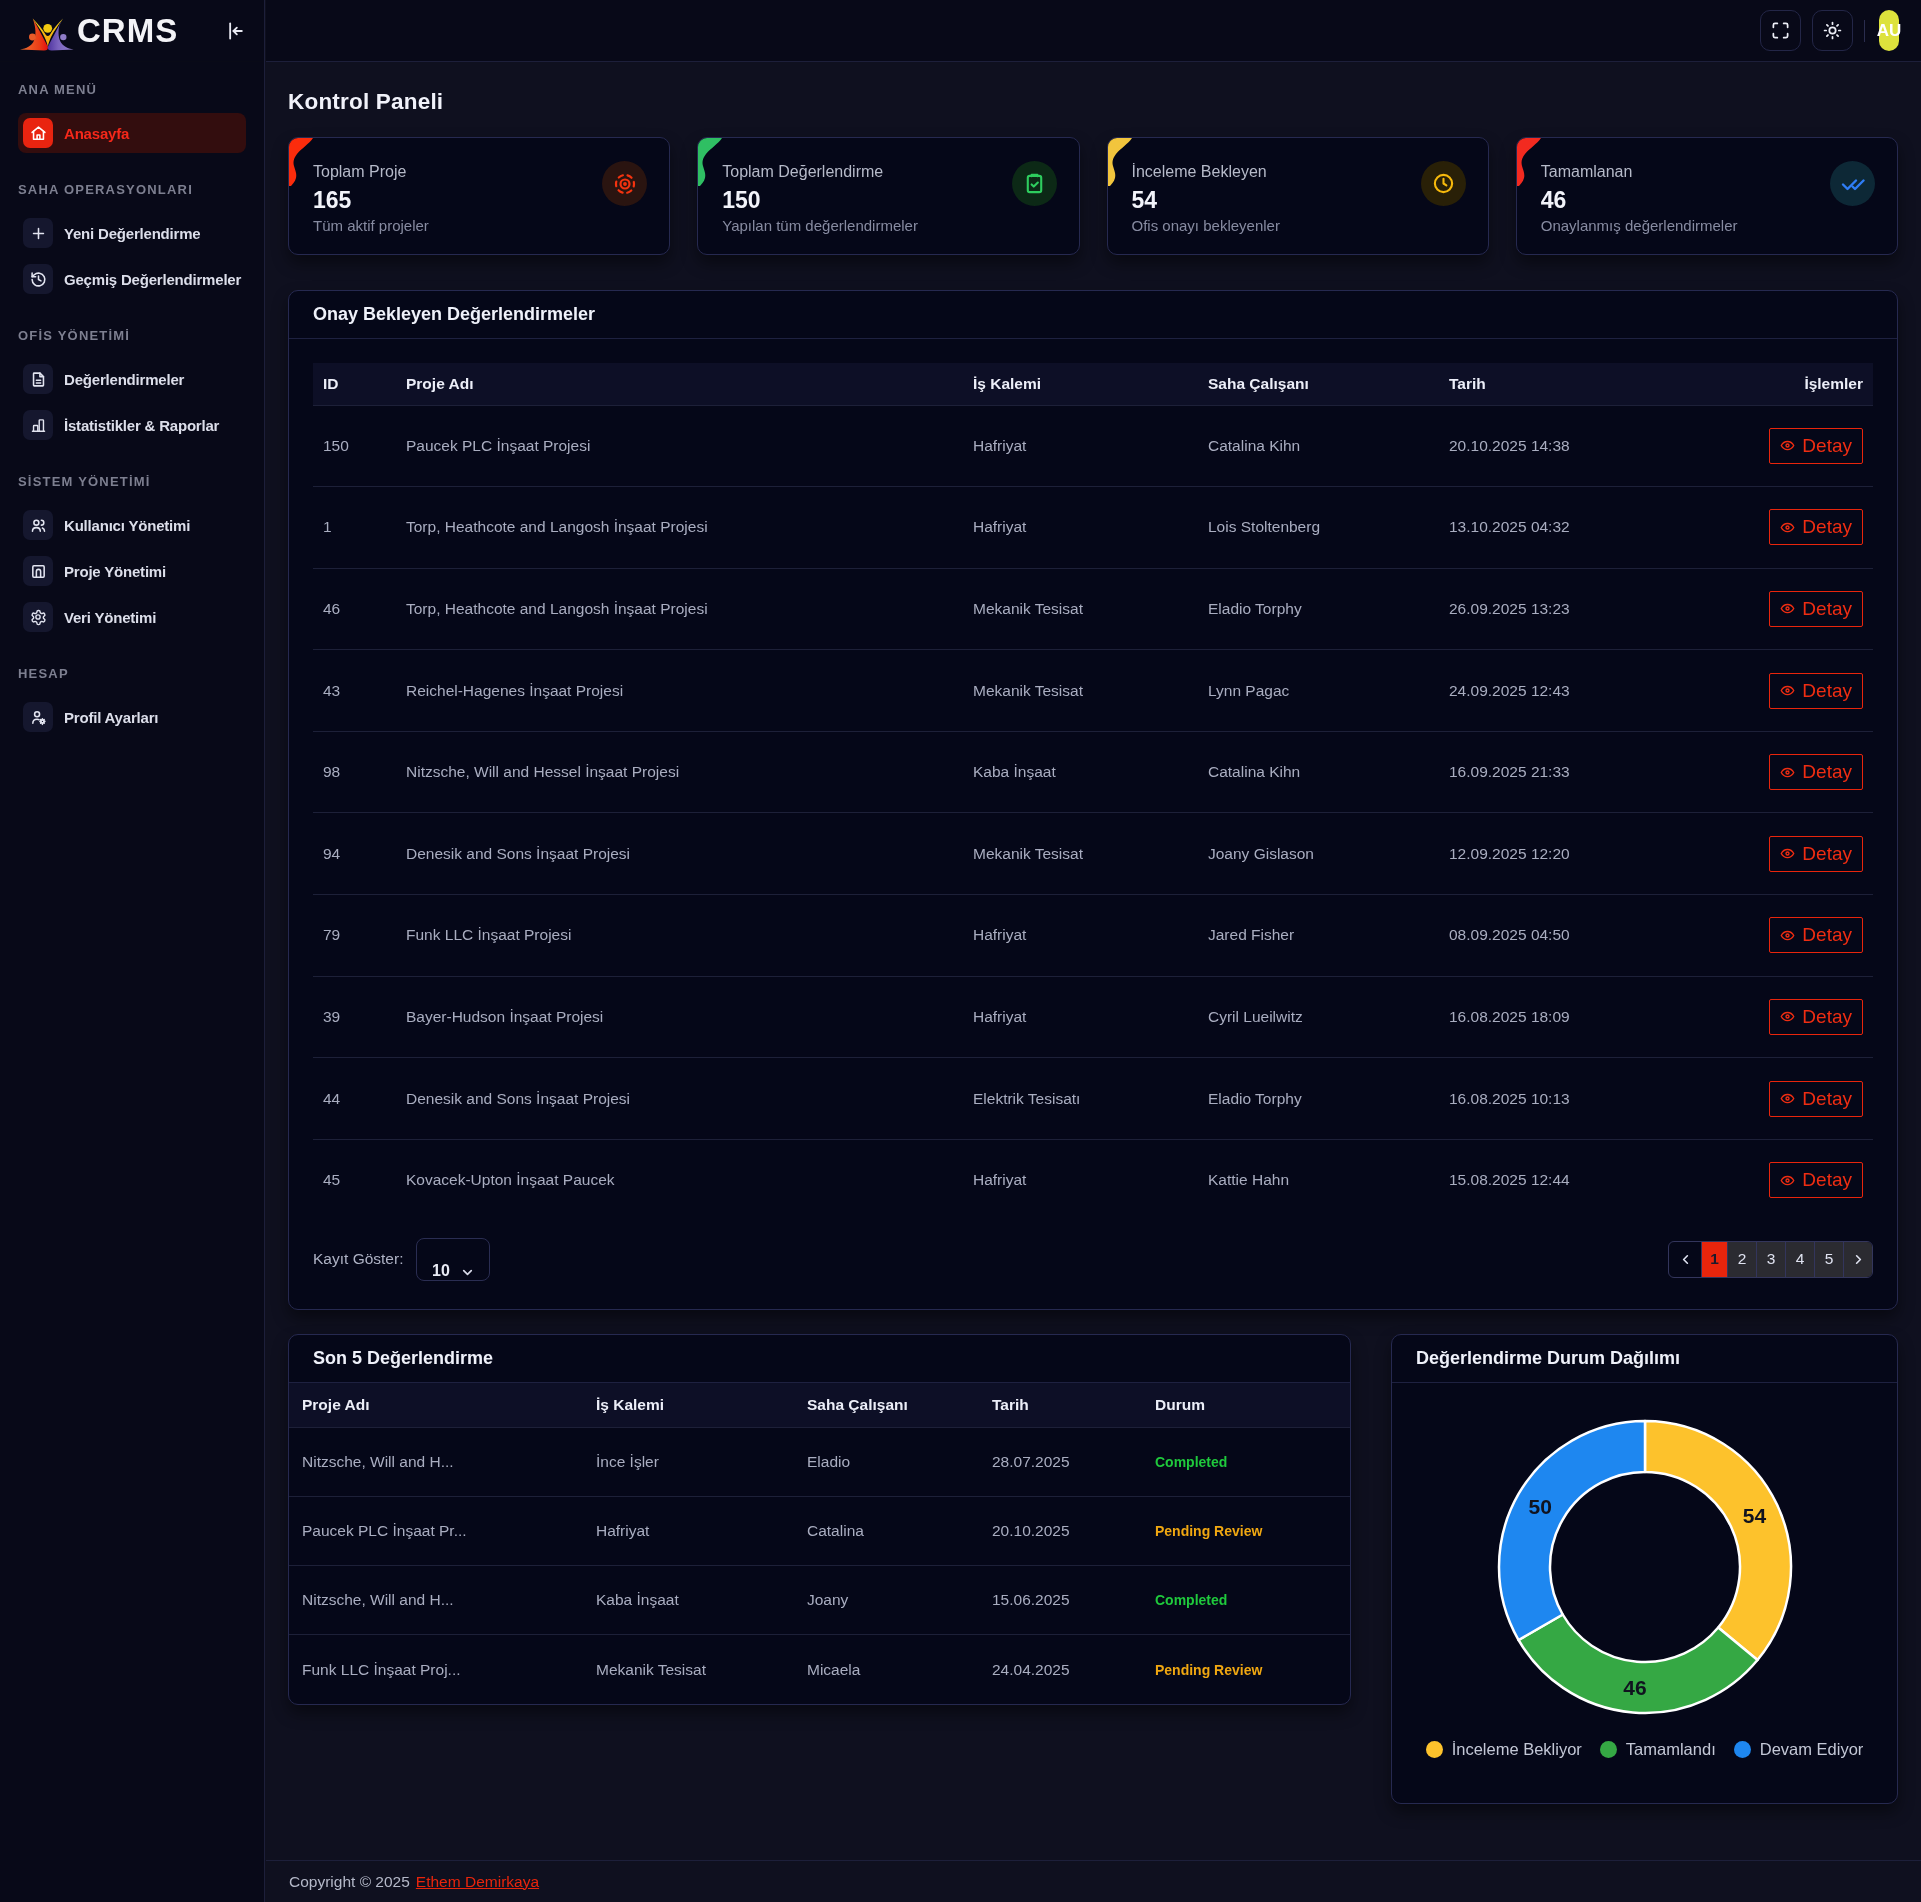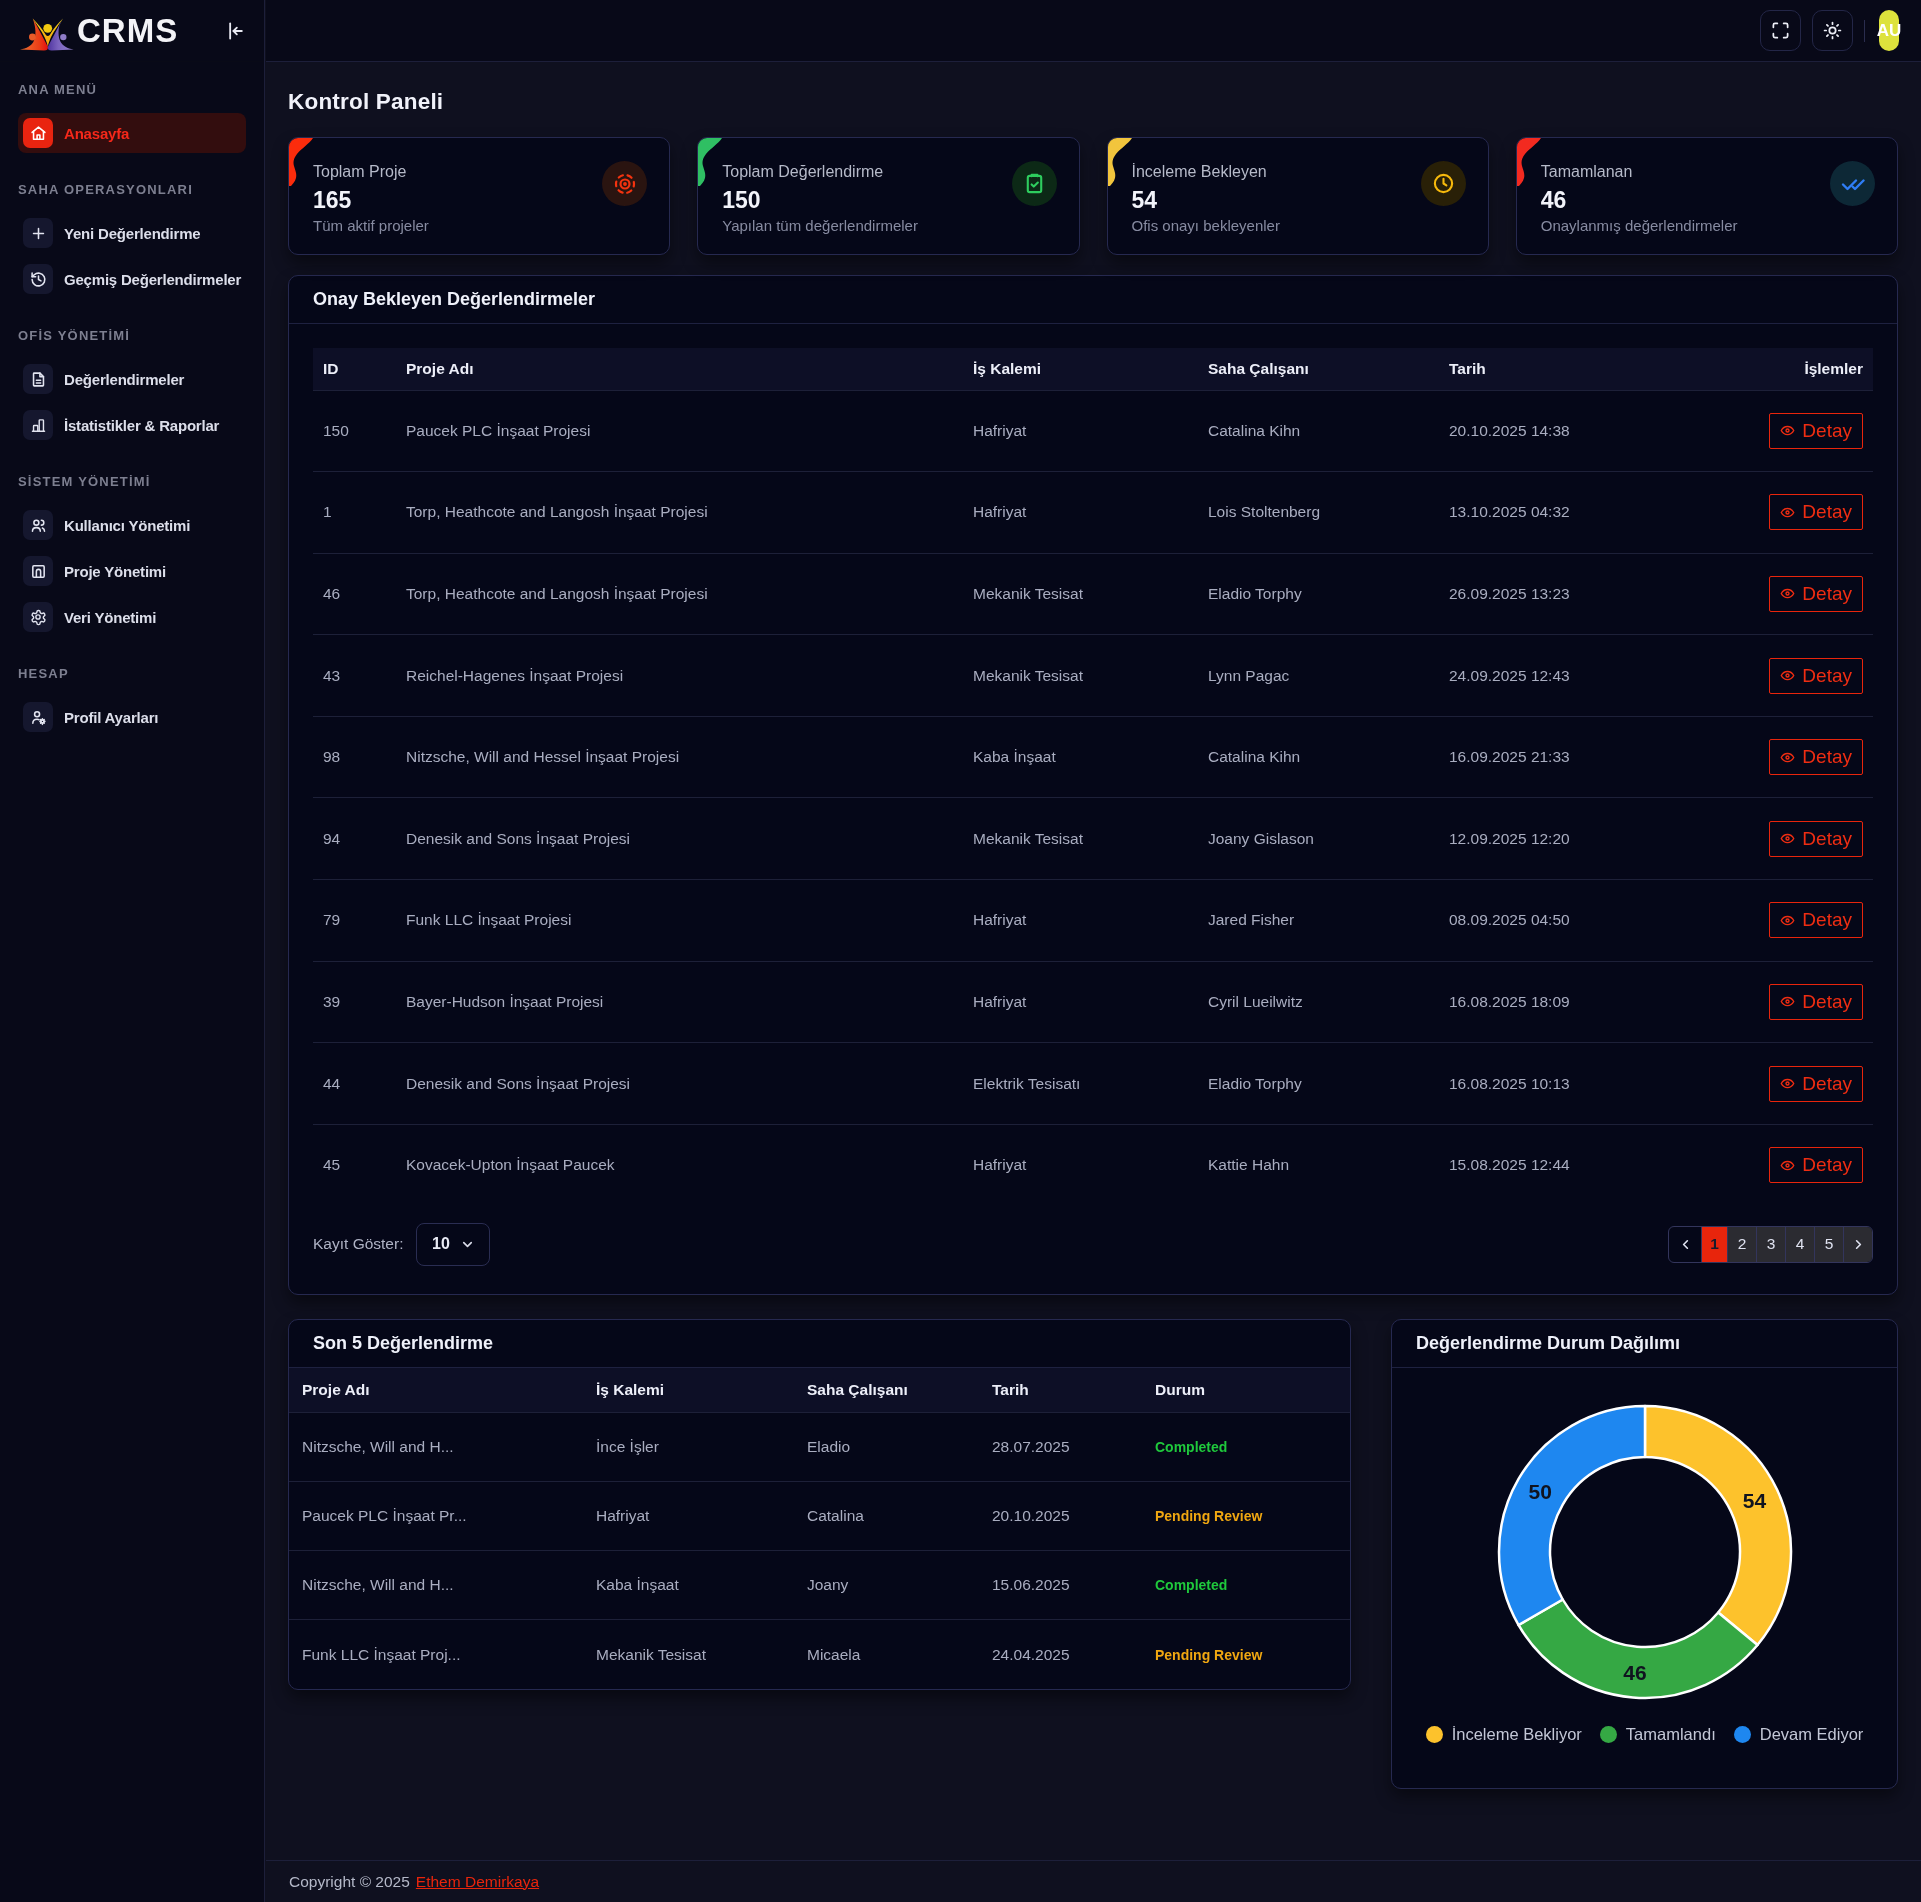--- a/index.html
+++ b/index.html
@@ -35,21 +35,21 @@
   background:#080918; border-bottom:1px solid #1d1f3a; z-index:4;
   display:flex; align-items:center; justify-content:flex-end; padding:0 22px;
 }
 .tb-btn { width:41px; height:41px; border:1px solid #232647; border-radius:10px; display:flex; align-items:center; justify-content:center; color:#eceef6; margin-left:11px; background:transparent; }
 .tb-sep { width:1px; height:22px; background:#2a2d4e; margin:0 14px 0 11px; }
 .avatar { width:20px; height:41px; border-radius:10px; background:#dde23c; color:#fff; font-weight:bold; font-size:17px; display:flex; align-items:center; justify-content:center; }
 
 .main { position:absolute; left:266px; top:63px; width:1655px; padding:25px 23px 0 22px; }
 h1.page-title { font-size:22.5px; line-height:28px; color:#f1f2fa; margin-bottom:21px; letter-spacing:0.2px; }
 
-.cards { display:flex; gap:27px; margin-bottom:20px; }
+.cards { display:flex; gap:27px; margin-bottom:35px; }
 .card { position:relative; flex:1; height:118px; background:#050718; border:1px solid #262950; border-radius:10px; padding:25px 24px 0 24px; overflow:hidden; box-shadow:0 8px 16px rgba(0,0,0,0.45); }
 .card .ribbon { position:absolute; left:0; top:0; }
 .card .label { font-size:16px; color:#b6bac9; margin-bottom:6px; line-height:18px; }
 .card .num { font-size:23px; font-weight:bold; color:#f2f3fa; margin-bottom:4px; line-height:26px; }
 .card .sub { font-size:15px; color:#878ba1; }
 .card .icon-circle { position:absolute; right:22px; top:23px; width:45px; height:45px; border-radius:50%; display:flex; align-items:center; justify-content:center; }
 
 .panel { background:#050718; border:1px solid #262950; border-radius:10px; box-shadow:0 8px 16px rgba(0,0,0,0.45); }
 .panel-head { padding:13px 24px; line-height:21px; border-bottom:1px solid #1e2140; font-size:18px; font-weight:bold; color:#eff1fa; }
 
@@ -58,21 +58,21 @@
 .search-row { display:flex; justify-content:flex-end; margin-top:2px; margin-bottom:17px; }
 .search-ico { width:35px; height:34px; background:transparent; border:1px solid #272a4e; border-right:none; border-radius:6px 0 0 6px; display:flex; align-items:center; justify-content:center; color:#eef0f8; }
 .search-input { width:355px; height:34px; background:transparent; border:1px solid #272a4e; border-radius:0 6px 6px 0; color:#8b8fa5; font-size:16px; padding:0 12px; display:flex; align-items:center; }
 table.main-table { width:100%; border-collapse:collapse; }
 table.main-table thead th { background:#0d0f26; color:#eceef8; font-size:15.5px; font-weight:bold; text-align:left; height:42px; padding:0 10px; }
 table.main-table tbody td { height:81.6px; padding:0 10px; font-size:15.5px; color:#a9adc0; border-top:1px solid #1d2038; }
 table.main-table td.id { color:#a9adc0; }
 .detay-btn { display:inline-flex; align-items:center; gap:7px; border:1px solid #e8250c; color:#ef2d12; border-radius:2px; height:36px; padding:0 10px; font-size:19px; float:right; }
 .table-foot { display:flex; align-items:center; justify-content:space-between; padding:17px 24px 28px 24px; }
 .kayit { display:flex; align-items:center; gap:13px; color:#aeb2c4; font-size:15.5px; }
-.select-box { width:74px; height:43px; border:1px solid #2a2d52; border-radius:8px; background:#050718; color:#e8eaf4; font-size:16px; font-weight:bold; display:flex; align-items:center; justify-content:center; gap:10px; }
+.select-box { width:74px; height:43px; border:1px solid #2a2d52; border-radius:8px; background:#050718; color:#e8eaf4; font-size:16px; font-weight:bold; display:flex; align-items:flex-end; justify-content:center; gap:10px; }
 .pagination { display:flex; border:1px solid #33355c; border-radius:6px; overflow:hidden; height:37px; }
 .page-cell { width:29px; display:flex; align-items:center; justify-content:center; color:#dfe2f0; font-size:15.5px; background:#2b2b31; border-left:1px solid #33355c; }
 .page-cell.first { border-left:none; background:transparent; width:32px; }
 .page-cell.active { background:#e8250c; color:#1a1a2c; font-weight:bold; width:26px; }
 
 .bottom-row { display:flex; gap:40px; align-items:flex-start; }
 .left-panel { width:1063px; }
 .right-panel { flex:1; height:470px; }
 table.small-table { width:100%; border-collapse:collapse; }
 table.small-table th { background:#0d0f26; color:#eceef8; font-size:15.5px; font-weight:bold; text-align:left; height:45px; padding:0 13px; }

